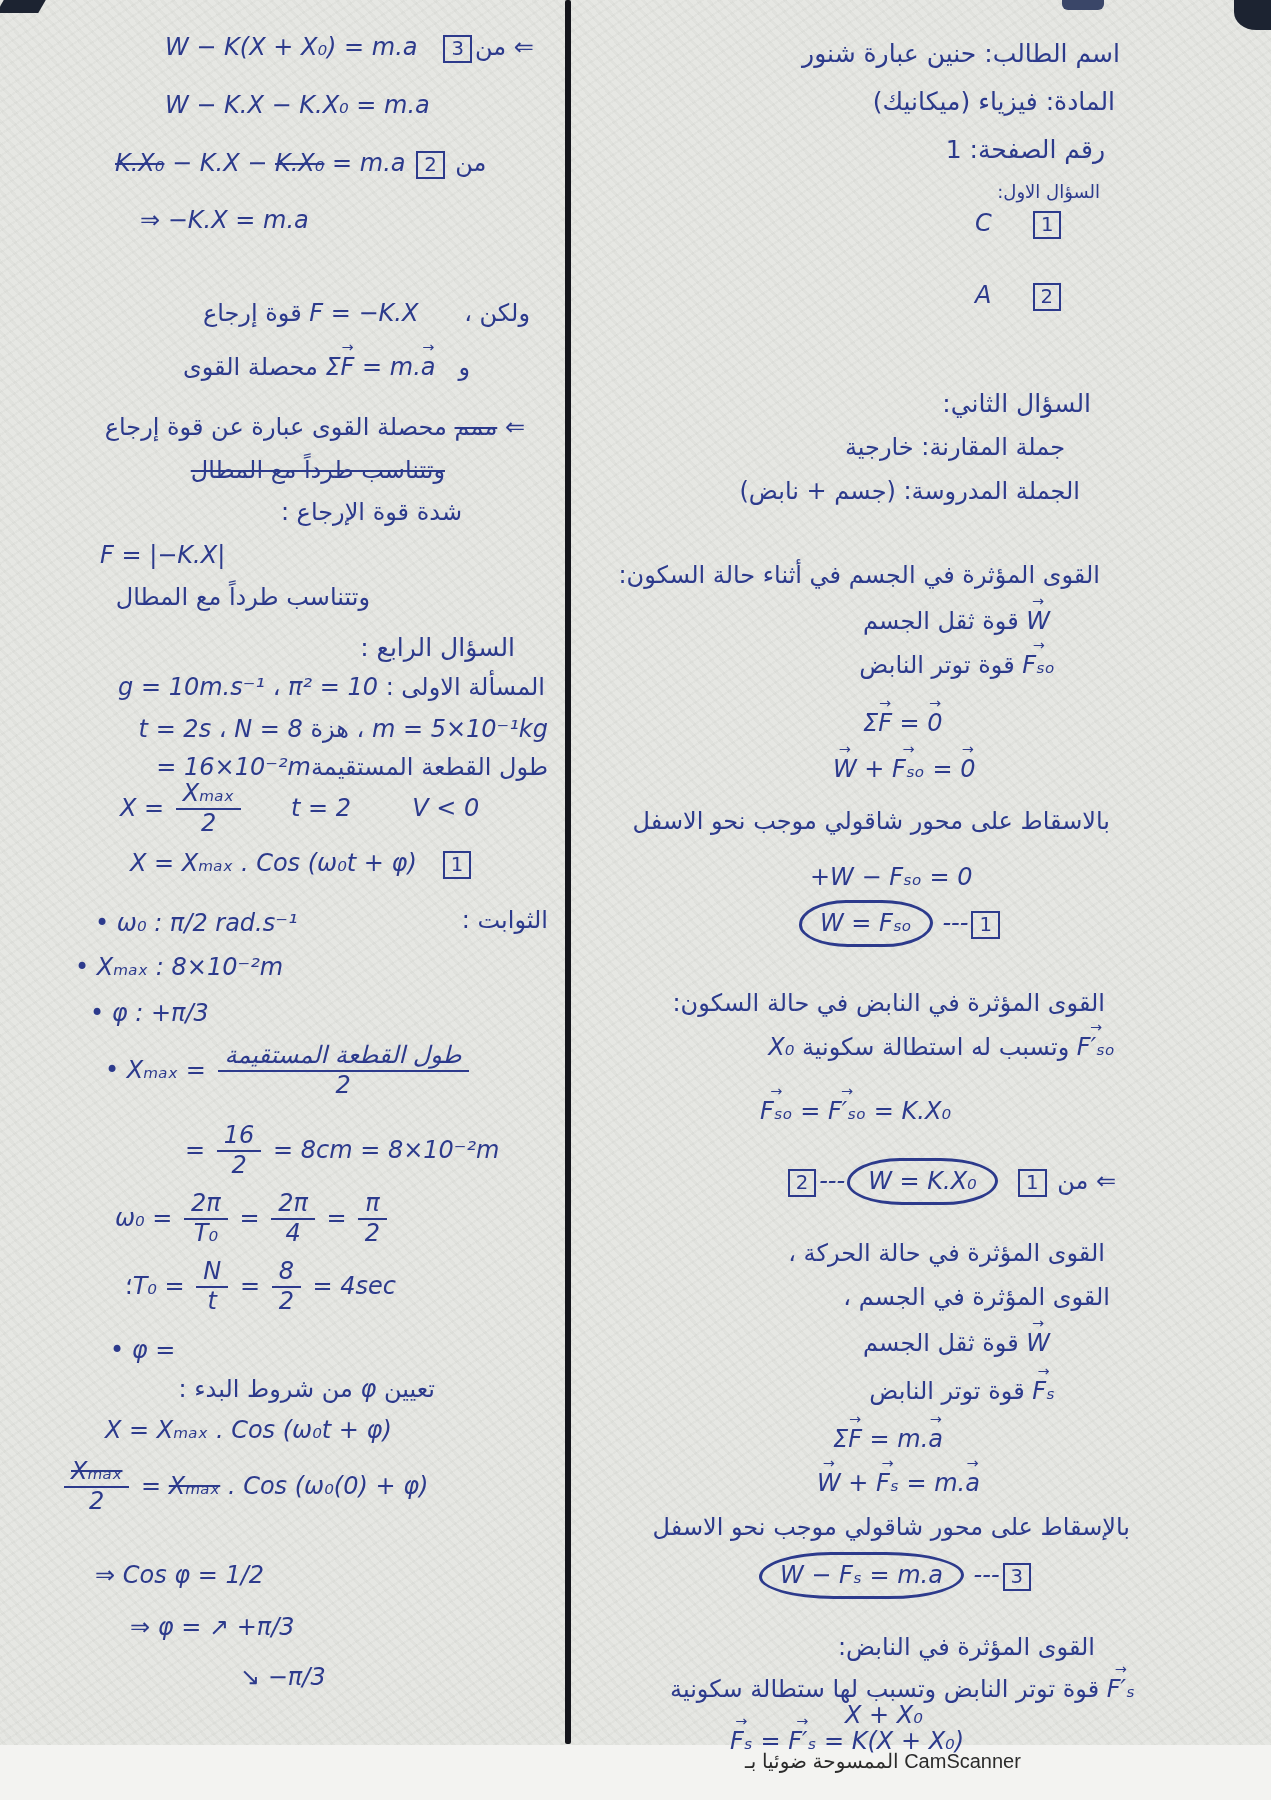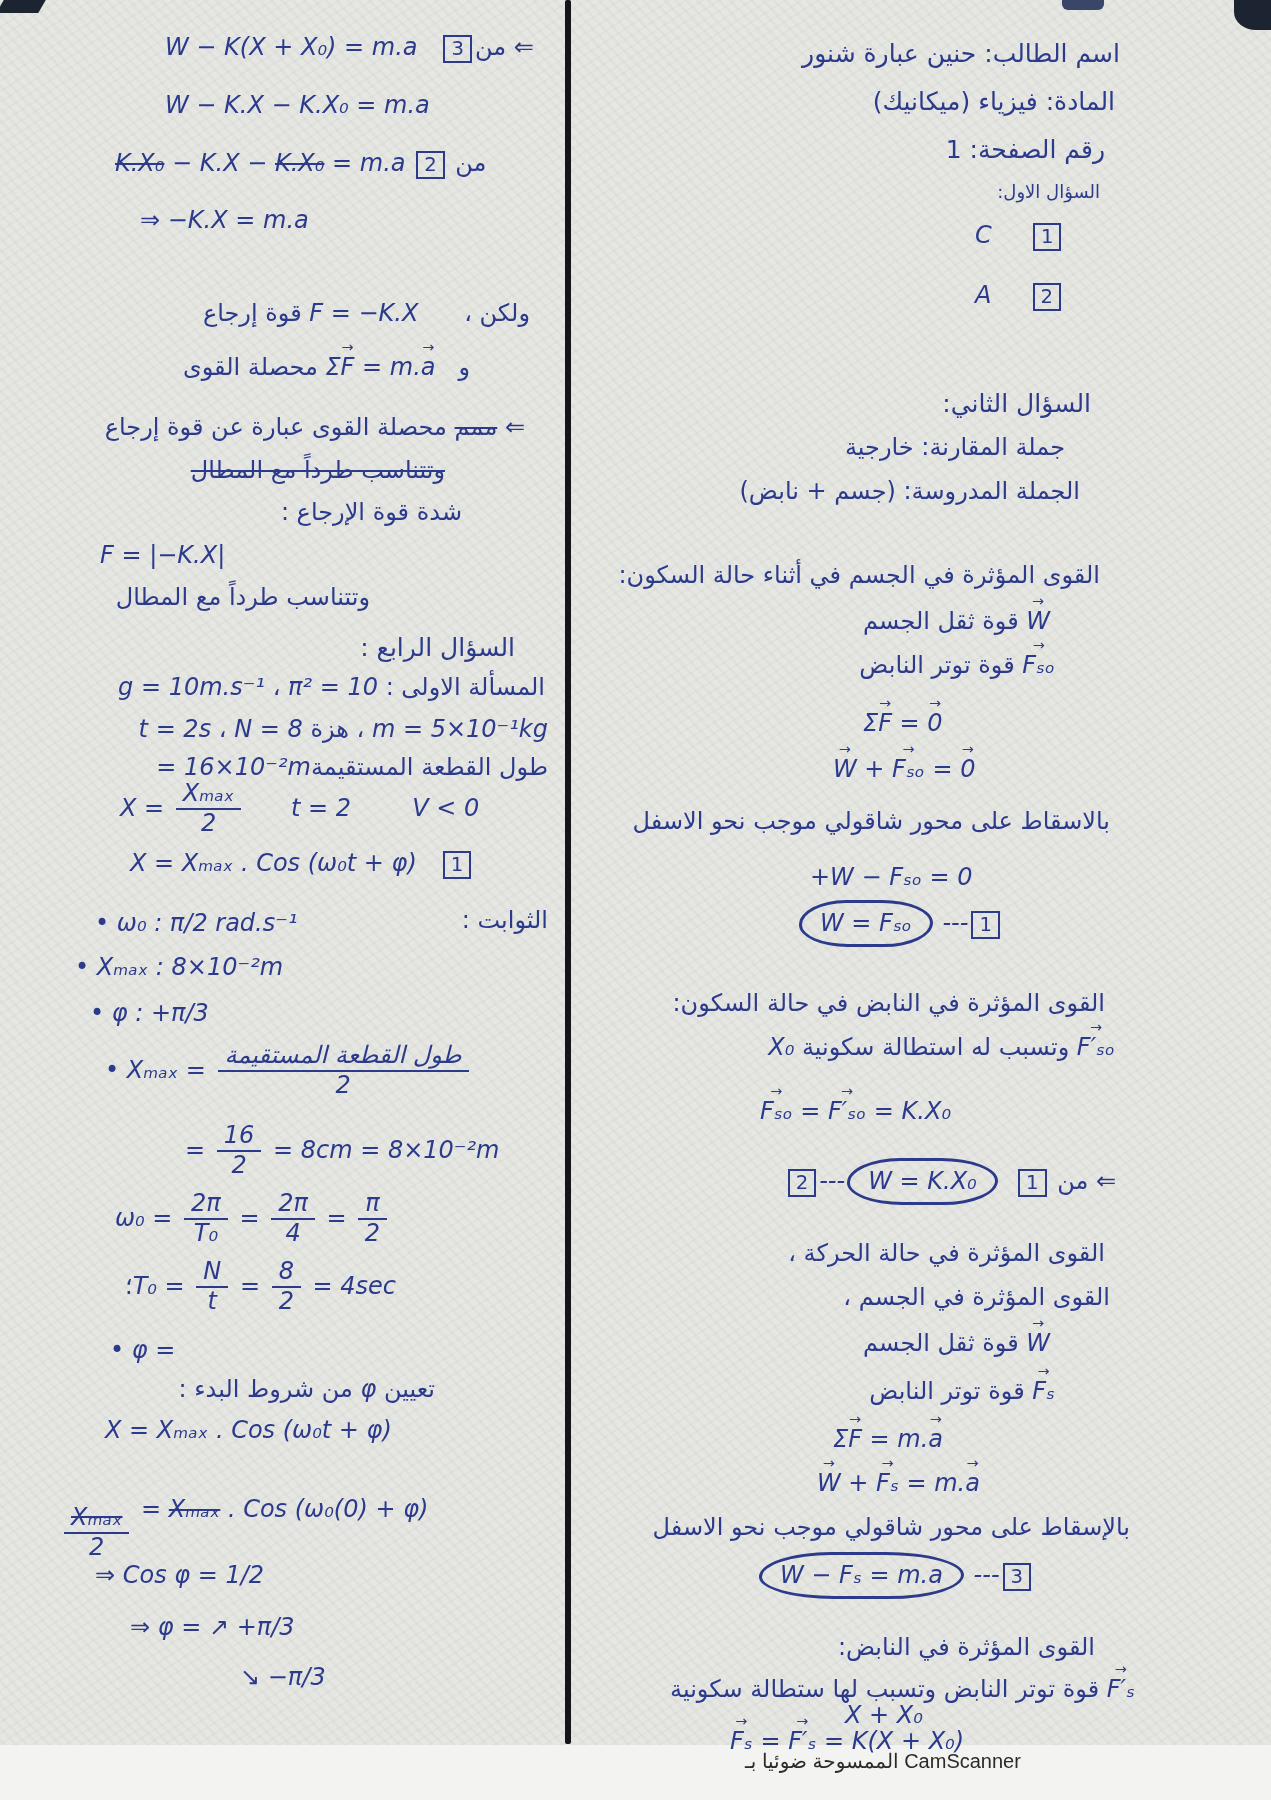--- a/index.html
+++ b/index.html
@@ -23,21 +23,21 @@
   .mark-tr2{left:1062px;top:0;width:42px;height:10px;border-radius:0 0 6px 6px;background:#3a4668;}
   .col{position:absolute;top:0;}
   .col-right{left:575px;width:676px;height:1745px;}
   .col-left{left:15px;width:555px;height:1745px;}
   .line{position:absolute;white-space:nowrap;font-size:24px;color:var(--ink);line-height:1.3;}
   .line span{unicode-bidi:isolate;}
   .math{font-style:italic;}
   .grp{display:inline-block;}
   .vec{position:relative;display:inline-block;}
   .vec::after{content:"→";position:absolute;left:50%;transform:translateX(-50%);top:-0.95em;font-size:0.6em;font-style:normal;}
-  .strike{text-decoration:line-through;text-decoration-thickness:2px;margin-top:46px;}
+  .strike{text-decoration:line-through;text-decoration-thickness:2px;}
   .box{
     display:inline-block;border:2px solid var(--ink);padding:0 6px;margin:0 3px;
     font-size:0.82em;font-style:normal;line-height:1.2;
   }
   .cloud{
     display:inline-block;border:3px solid var(--ink);padding:5px 18px;margin:0 2px;
     border-radius:48% 52% 50% 50% / 72% 66% 70% 64%;font-style:italic;
   }
   .frac{
     display:inline-flex;flex-direction:column;align-items:center;vertical-align:middle;
@@ -57,21 +57,21 @@
   <div class="divider"></div>
   <div class="bottom-strip"></div>
   <div class="mark mark-tl"></div>
   <div class="mark mark-tr"></div>
   <div class="mark mark-tr2"></div>
   <div class="col col-right">
       <div class="line" dir="rtl" style="top: 38px; right: 131px; font-size: 25px;"><span class="part">اسم الطالب: حنين عبارة شنور</span></div>
       <div class="line" dir="rtl" style="top: 86px; right: 136px; font-size: 25px;"><span class="part">المادة: فيزياء (ميكانيك)</span></div>
       <div class="line" dir="rtl" style="top: 134px; right: 146px; font-size: 25px;"><span class="part">رقم الصفحة: 1</span></div>
       <div class="line" dir="rtl" style="top: 180px; right: 151px; font-size: 18px;"><span class="part">السؤال الاول:</span></div>
-      <div class="line" dir="ltr" style="top: 220px; left: 400px;"><span class="part math" dir="ltr">C</span><span class="part">&nbsp;&nbsp;&nbsp;&nbsp;&nbsp;</span><span class="box" dir="ltr">1</span></div>
+      <div class="line" dir="ltr" style="top: 208px; left: 400px;"><span class="part math" dir="ltr">C</span><span class="part">&nbsp;&nbsp;&nbsp;&nbsp;&nbsp;</span><span class="box" dir="ltr">1</span></div>
       <div class="line" dir="ltr" style="top: 280px; left: 400px;"><span class="part math" dir="ltr">A</span><span class="part">&nbsp;&nbsp;&nbsp;&nbsp;&nbsp;</span><span class="box" dir="ltr">2</span></div>
       <div class="line" dir="rtl" style="top: 388px; right: 160px; font-size: 25px;"><span class="part">السؤال الثاني:</span></div>
       <div class="line" dir="rtl" style="top: 432px; right: 186px;"><span class="part">جملة المقارنة: خارجية</span></div>
       <div class="line" dir="rtl" style="top: 476px; right: 171px;"><span class="part">الجملة المدروسة: (جسم + نابض)</span></div>
       <div class="line" dir="rtl" style="top: 560px; right: 151px;"><span class="part">القوى المؤثرة في الجسم في أثناء حالة السكون:</span></div>
       <div class="line" dir="rtl" style="top: 606px; right: 201px;"><span class="part math vec" dir="ltr">W</span><span class="part"> قوة ثقل الجسم</span></div>
       <div class="line" dir="rtl" style="top: 650px; right: 196px;"><span class="part math vec" dir="ltr">Fₛₒ</span><span class="part"> قوة توتر النابض</span></div>
       <div class="line" dir="ltr" style="top: 708px; left: 288px;"><span class="part math" dir="ltr">Σ</span><span class="part math vec" dir="ltr">F</span><span class="part math" dir="ltr"> = </span><span class="part math vec" dir="ltr">0</span></div>
       <div class="line" dir="ltr" style="top: 754px; left: 258px;"><span class="part math vec" dir="ltr">W</span><span class="part math" dir="ltr"> + </span><span class="part math vec" dir="ltr">Fₛₒ</span><span class="part math" dir="ltr"> = </span><span class="part math vec" dir="ltr">0</span></div>
       <div class="line" dir="rtl" style="top: 806px; right: 141px;"><span class="part">بالاسقاط على محور شاقولي موجب نحو الاسفل</span></div>

